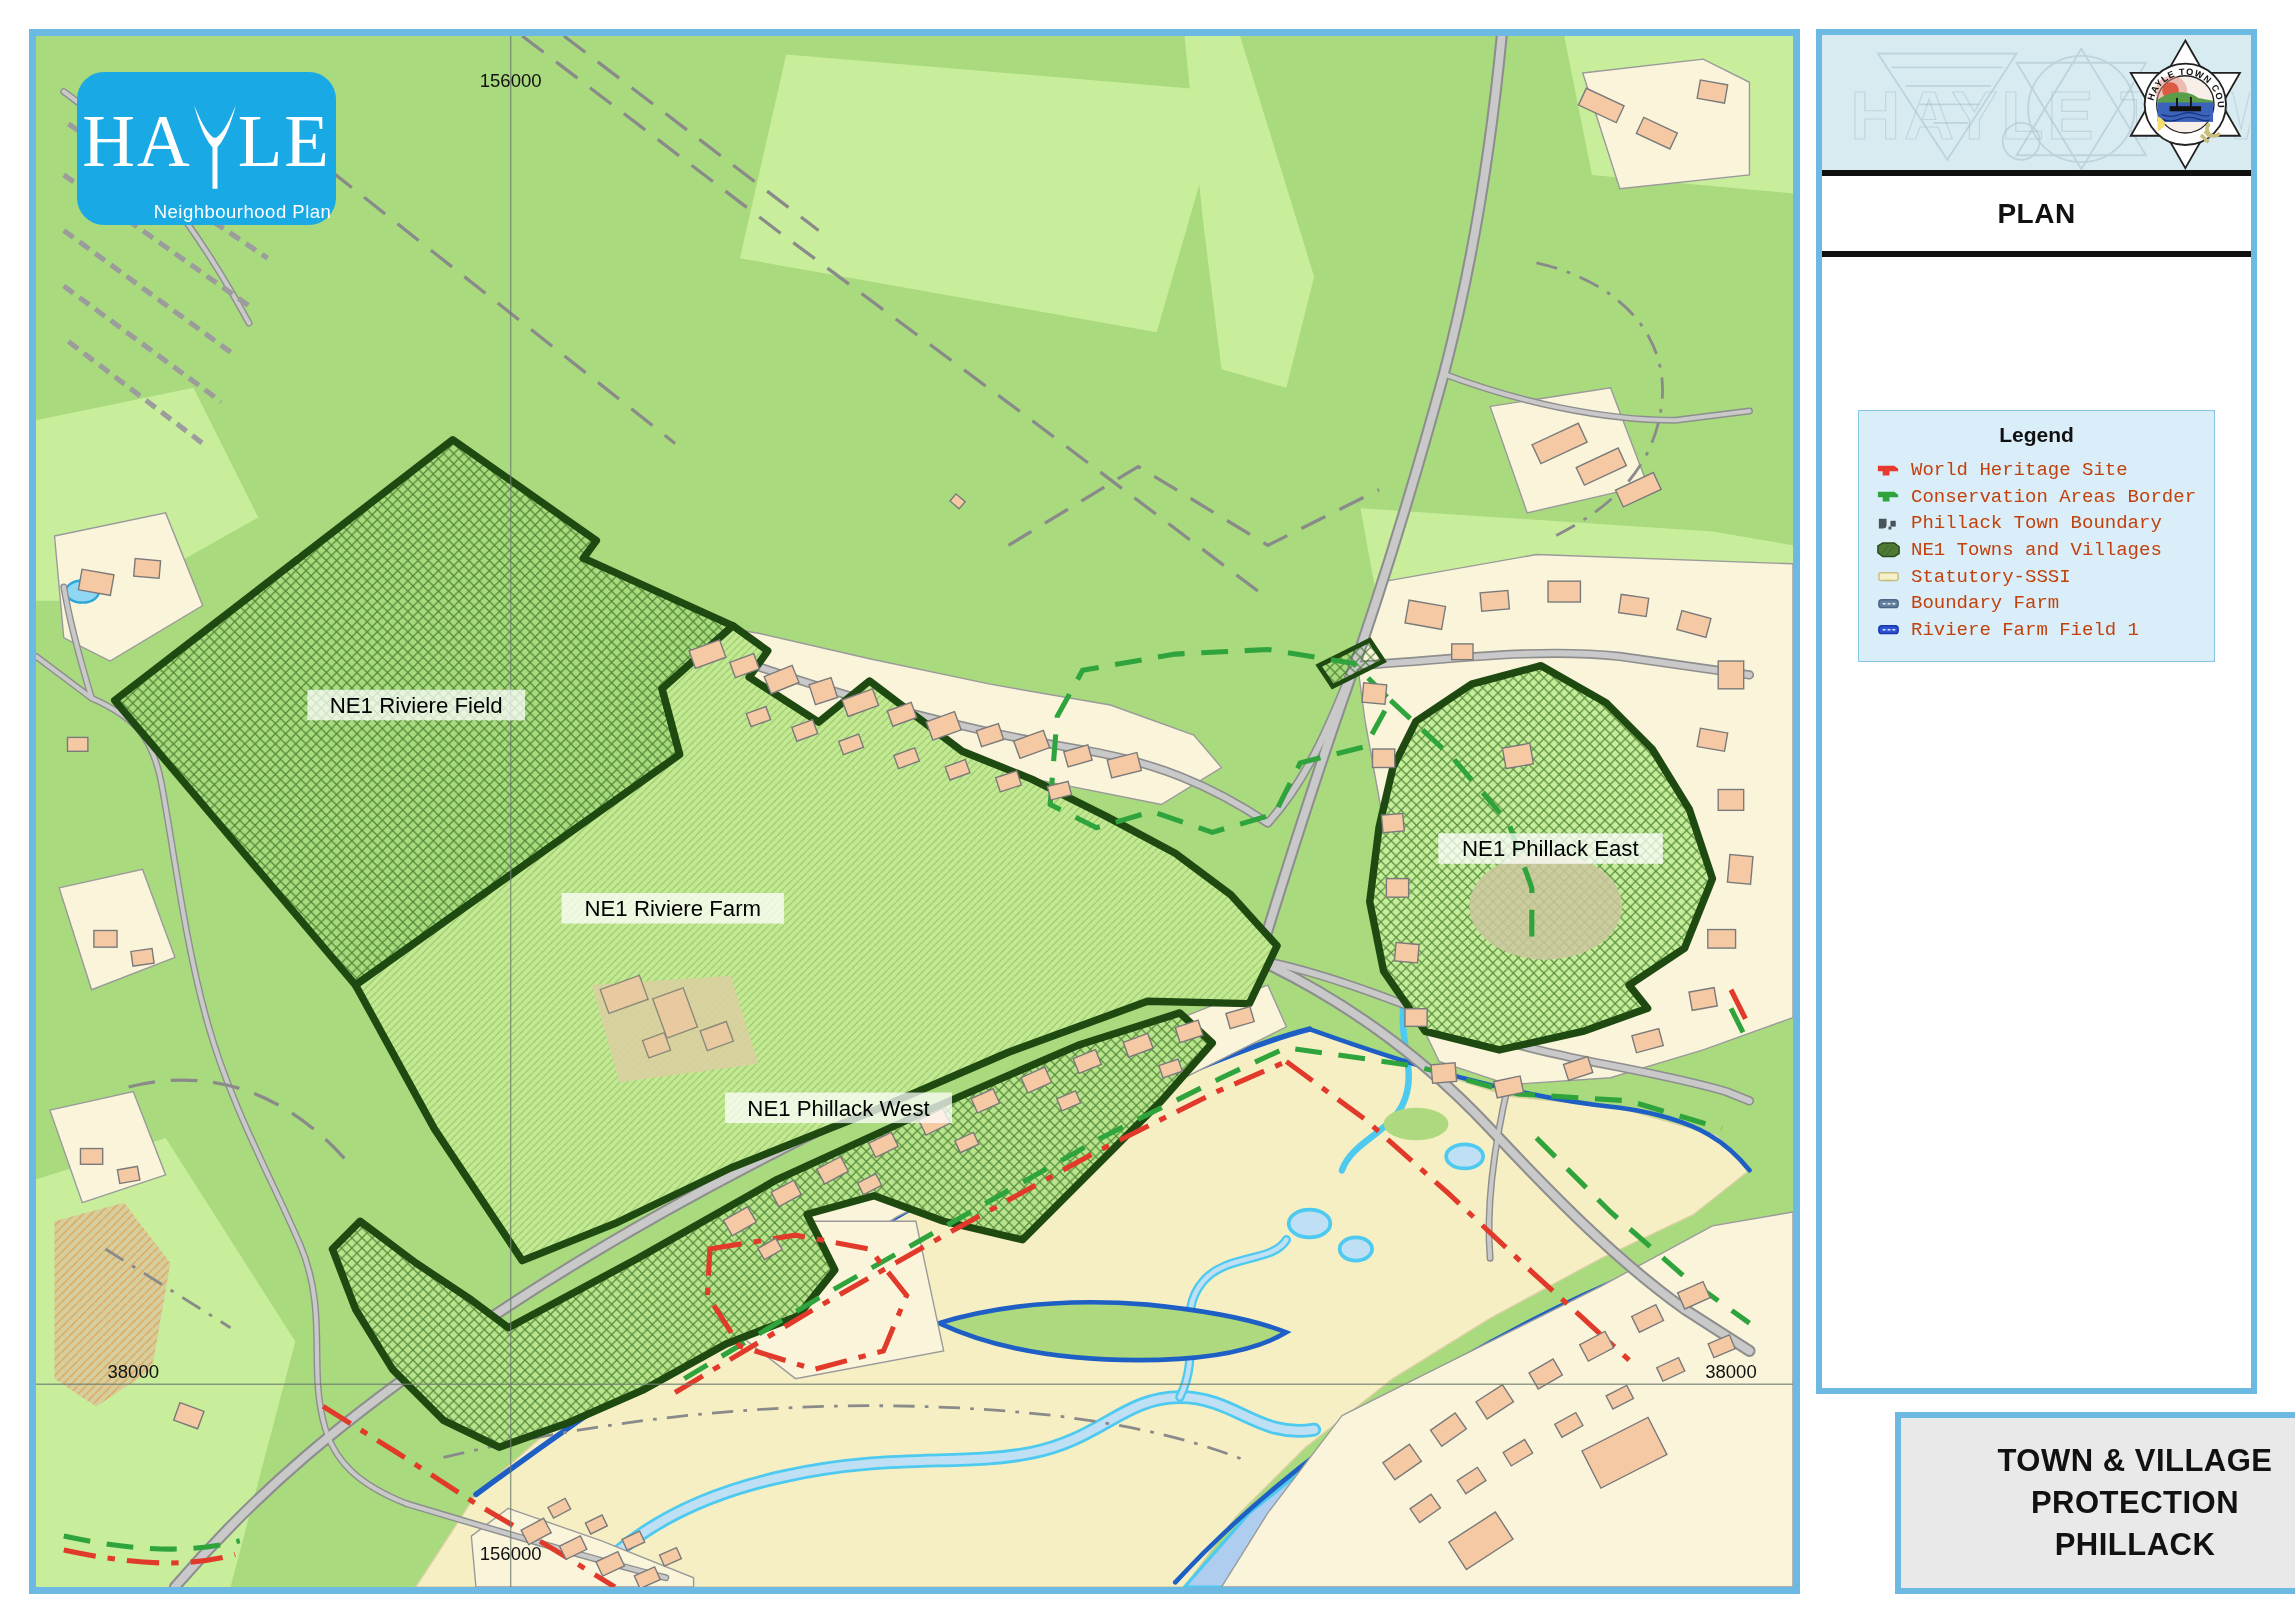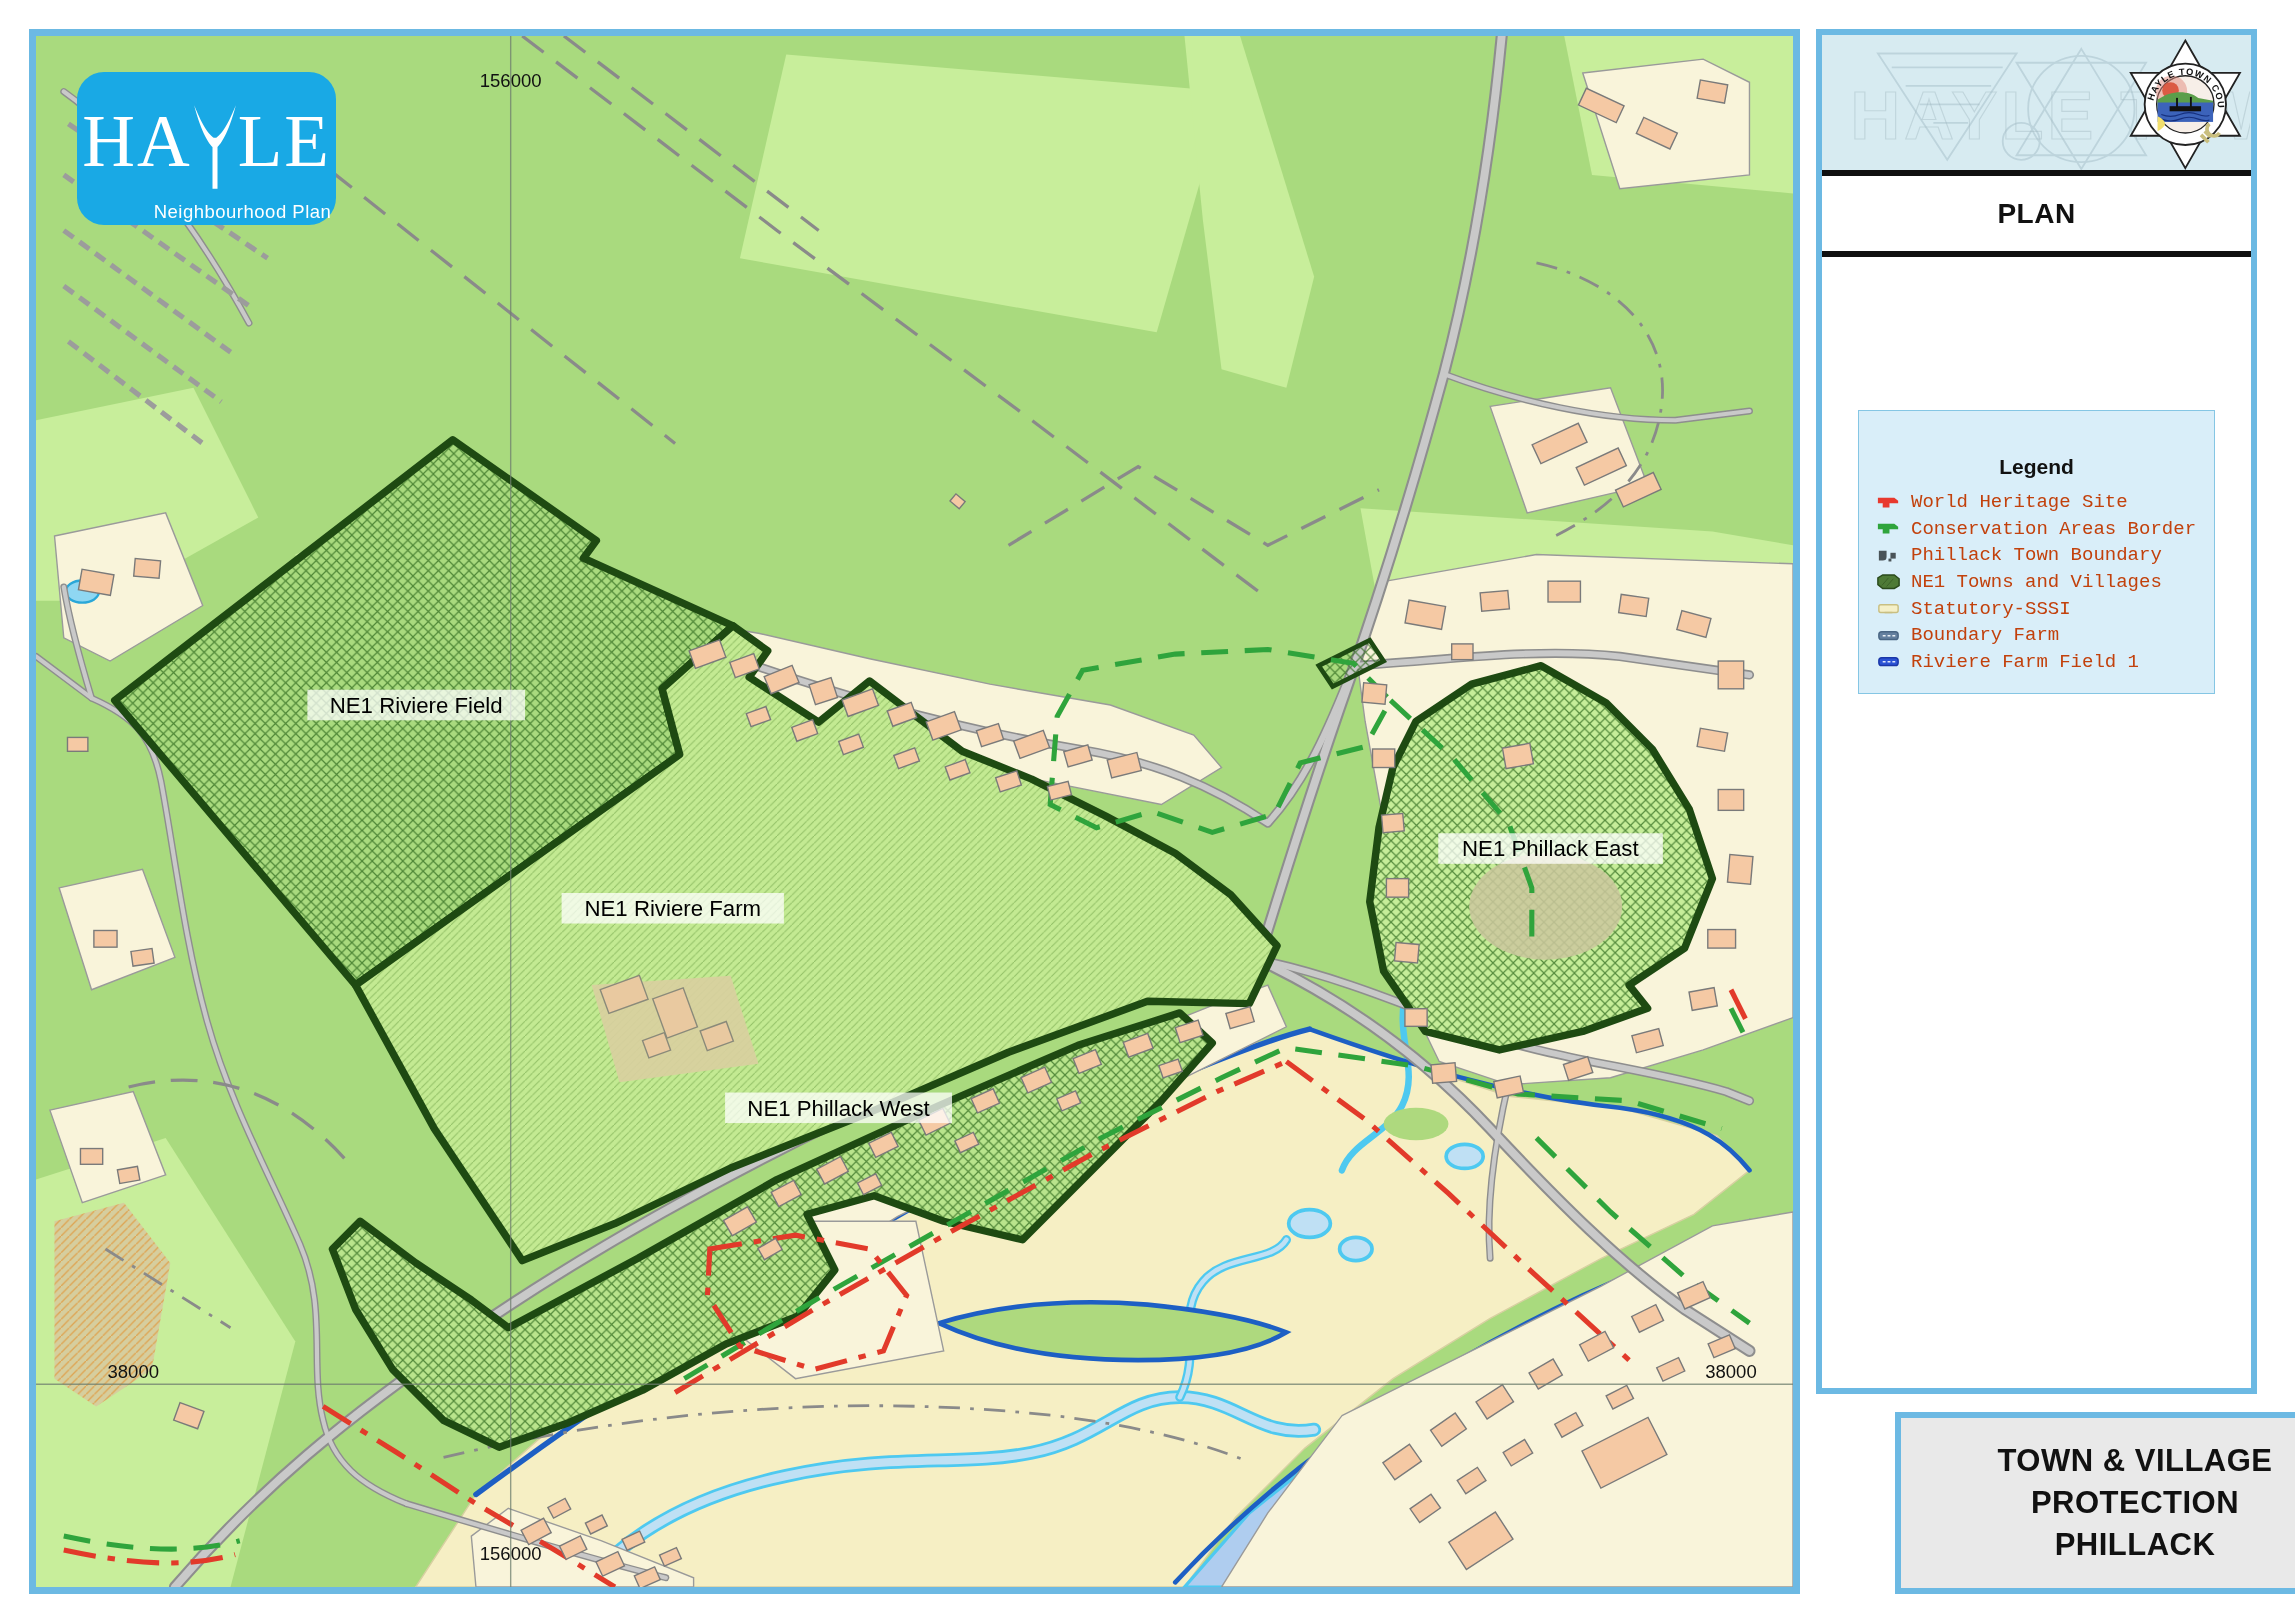--- a/index.html
+++ b/index.html
@@ -44,21 +44,21 @@
 
   
   .side-panel { position:absolute; left:1816px; top:29px; width:441px; height:1365px;
                 border:6.5px solid #6CB9E3; background:#fff; }
   .crest-band { position:relative; height:135px; background:#D7EBF1; overflow:hidden; }
   .rule { height:6px; background:#101010; }
   .panel-title { padding:20.4px 9.3px 18.5px 9.3px; text-align:center; font-size:28px;
                  font-weight:bold; letter-spacing:0.5px; line-height:1.3; color:#111; }
   .legend-box { width:357px; margin:153px auto 0 auto; background:#D9EEF9;
                 border:1.9px solid #85C6E4; padding:12px 15.7px 15.7px 15.7px; }
-  .legend-title { text-align:center; font-size:21px; font-weight:bold; margin-bottom:12px; color:#111;margin-top:32px; }
+  .legend-title { text-align:center; font-size:21px; font-weight:bold; margin-bottom:12px; color:#111; }
   .legend-item { display:flex; align-items:center; gap:9.3px; margin:4.6px 0; }
   .legend-item svg { width:27px; height:19.4px; flex:0 0 27px; }
   .legend-item .ltxt { font-size:19px; color:#c2410c; white-space:nowrap;font-family:Liberation Mono, monospace; }
 
   
   .footer-box { position:absolute; left:1895px; top:1412px; width:480px; height:182px;
                 border:6.5px solid #6CB9E3; background:#E9E9E9; display:flex;
                 flex-direction:column; align-items:center; justify-content:center; }
   .footer-box div { font-size:31px; font-weight:bold; line-height:1.35; color:#111;
                     letter-spacing:0.5px; text-align:center; }

